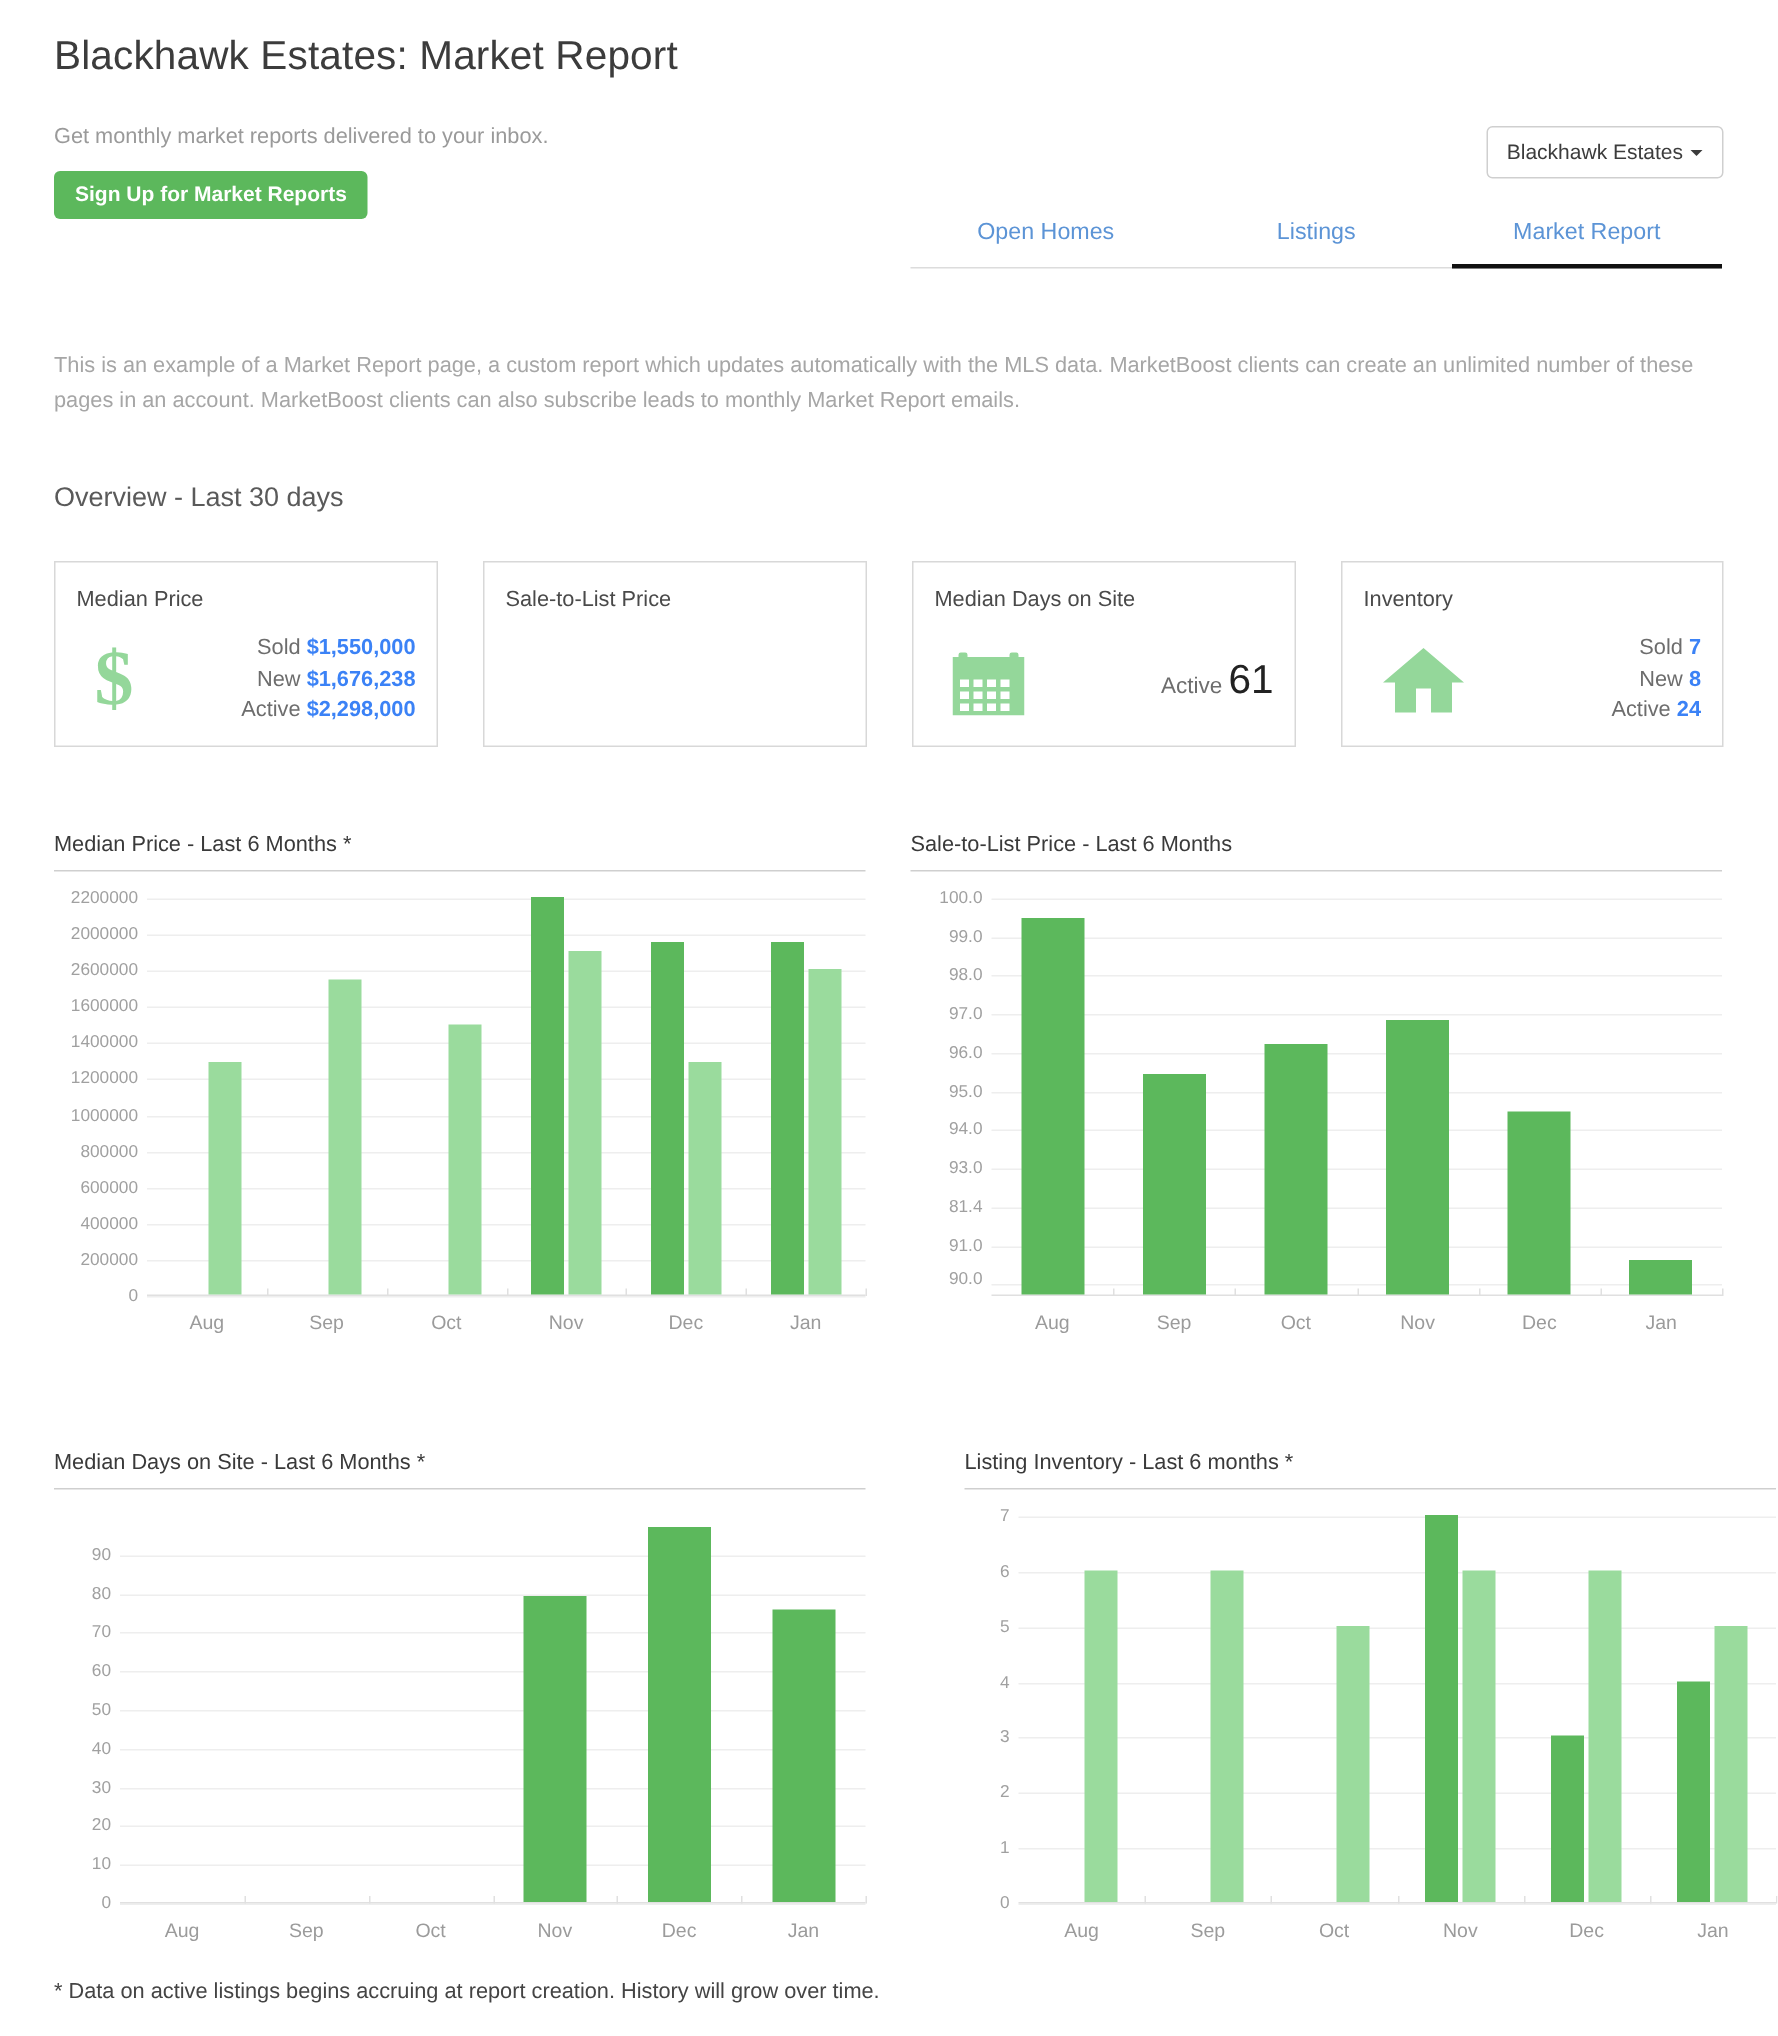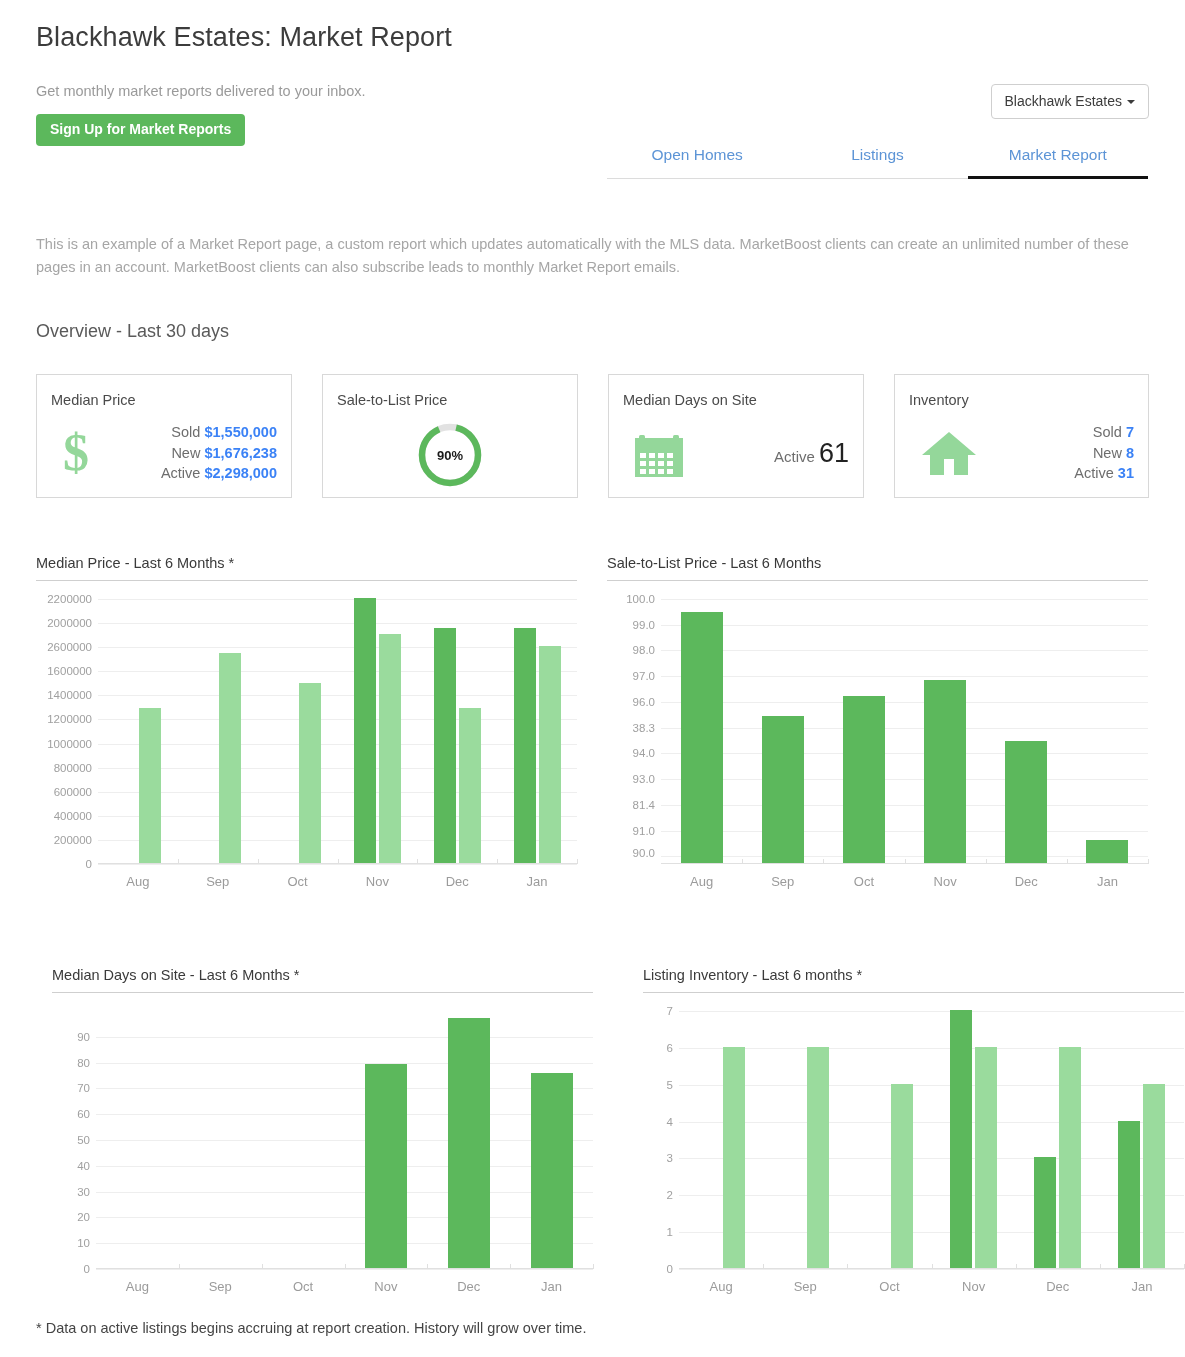--- a/index.html
+++ b/index.html
@@ -177,29 +177,20 @@
         <div class="card-figures">
           <div><span>Sold</span> <b>$1,550,000</b></div>
           <div><span>New</span> <b>$1,676,238</b></div>
           <div><span>Active</span> <b>$2,298,000</b></div>
         </div>
       </div>
     </div>
 
     <div class="card" style="left:286px; width:256px;">
       <div class="card-title">Sale-to-List Price</div>
-      <div class="donut-wrap">
-        <div class="donut">
-          <svg width="68" height="68" viewBox="0 0 68 68">
-            <circle cx="34" cy="34" r="28" fill="none" stroke="#e2e2e2" stroke-width="6.5"></circle>
-            <circle id="gauge-arc" cx="34" cy="34" r="28" fill="none" stroke="#5cb85c" stroke-width="6.5" stroke-dasharray="158.34 175.93" transform="rotate(-90 34 34)" stroke-dashoffset="-6.16"></circle>
-          </svg>
-          <div class="donut-text">90%</div>
-        </div>
-      </div>
     </div>
 
     <div class="card" style="left:572px; width:256px;">
       <div class="card-title">Median Days on Site</div>
       <div class="card-body">
         <svg class="card-icon cal-icon" viewBox="0 0 48 47">
           <rect x="4" y="5" width="6" height="7" rx="1.5" fill="#94d79a"></rect>
           <rect x="38" y="5" width="6" height="7" rx="1.5" fill="#94d79a"></rect>
           <rect x="0" y="8" width="48" height="10" fill="#94d79a"></rect>
           <rect x="0" y="18" width="48" height="29" fill="#94d79a"></rect>
@@ -229,21 +220,21 @@
 
     <div class="card" style="left:858px; width:255px;">
       <div class="card-title">Inventory</div>
       <div class="card-body">
         <svg class="card-icon house-icon" viewBox="0 0 56 46">
           <path d="M28 2 L55 25 L47 25 L47 45 L33 45 L33 29 L23 29 L23 45 L9 45 L9 25 L1 25 Z" fill="#94d79a"></path>
         </svg>
         <div class="card-figures">
           <div><span>Sold</span> <b>7</b></div>
           <div><span>New</span> <b>8</b></div>
-          <div><span>Active</span> <b>31</b></div>
+          <div><span>Active</span> <b>24</b></div>
         </div>
       </div>
     </div>
   </div>
 
   <div class="chart-panel" id="panel-0" style="left:36px; top:555px; width:541px;">
     <div class="chart-title">Median Price - Last 6 Months *</div>
     <div class="plot" style="height:295px;">
         <div class="y-labels" style="width: 62px; height: 265px;">
           <div class="y-label" style="top: 265px;">0</div>
@@ -302,21 +293,21 @@
 
   <div class="chart-panel" id="panel-1" style="left:607px; top:555px; width:541px;">
     <div class="chart-title">Sale-to-List Price - Last 6 Months</div>
     <div class="plot" style="height:295px;">
         <div class="y-labels" style="width: 54px; height: 265px;">
           <div class="y-label" style="top: 254px;">90.0</div>
           <div class="y-label" style="top: 231.553px;">91.0</div>
           <div class="y-label" style="top: 205.825px;">81.4</div>
           <div class="y-label" style="top: 180.097px;">93.0</div>
           <div class="y-label" style="top: 154.369px;">94.0</div>
-          <div class="y-label" style="top: 128.641px;">38.3</div>
+          <div class="y-label" style="top: 128.641px;">95.0</div>
           <div class="y-label" style="top: 102.913px;">96.0</div>
           <div class="y-label" style="top: 77.1845px;">97.0</div>
           <div class="y-label" style="top: 51.4563px;">98.0</div>
           <div class="y-label" style="top: 25.7282px;">99.0</div>
           <div class="y-label" style="top: 0px;">100.0</div>
         </div>
         <div class="grid-area" style="left: 54px; width: 487px; height: 265px; bottom: auto;">
           <div class="gridline" style="top: 257.282px;"></div>
           <div class="gridline" style="top: 231.553px;"></div>
           <div class="gridline" style="top: 205.825px;"></div>
@@ -346,21 +337,21 @@
           <div class="x-label" style="left: 40.5833px;">Aug</div>
           <div class="x-label" style="left: 121.75px;">Sep</div>
           <div class="x-label" style="left: 202.917px;">Oct</div>
           <div class="x-label" style="left: 284.083px;">Nov</div>
           <div class="x-label" style="left: 365.25px;">Dec</div>
           <div class="x-label" style="left: 446.417px;">Jan</div>
         </div>
       </div>
   </div>
 
-  <div class="chart-panel" id="panel-2" style="left:36px; top:967px; width:541px;margin-left:16px;">
+  <div class="chart-panel" id="panel-2" style="left:36px; top:967px; width:541px;">
     <div class="chart-title">Median Days on Site - Last 6 Months *</div>
     <div class="plot" style="height:288px;">
         <div class="y-labels" style="width: 44px; height: 258px;">
           <div class="y-label" style="top: 258px;">0</div>
           <div class="y-label" style="top: 232.2px;">10</div>
           <div class="y-label" style="top: 206.4px;">20</div>
           <div class="y-label" style="top: 180.6px;">30</div>
           <div class="y-label" style="top: 154.8px;">40</div>
           <div class="y-label" style="top: 129px;">50</div>
           <div class="y-label" style="top: 103.2px;">60</div>

